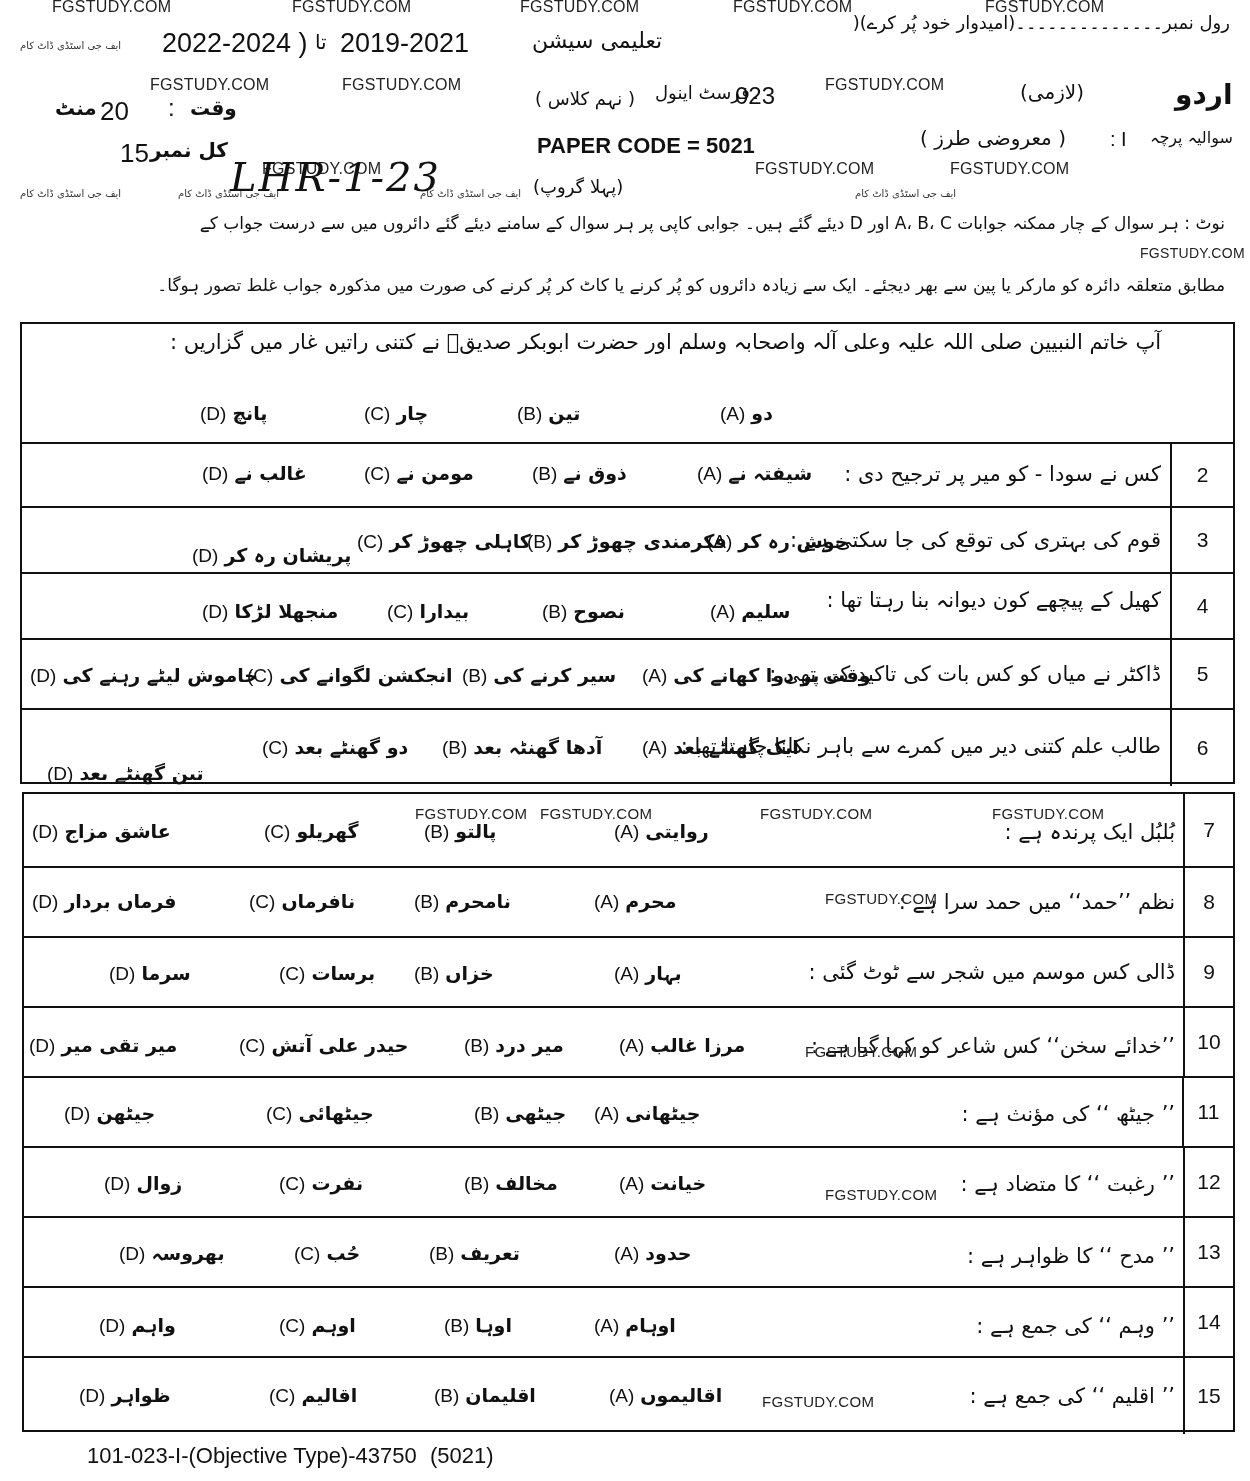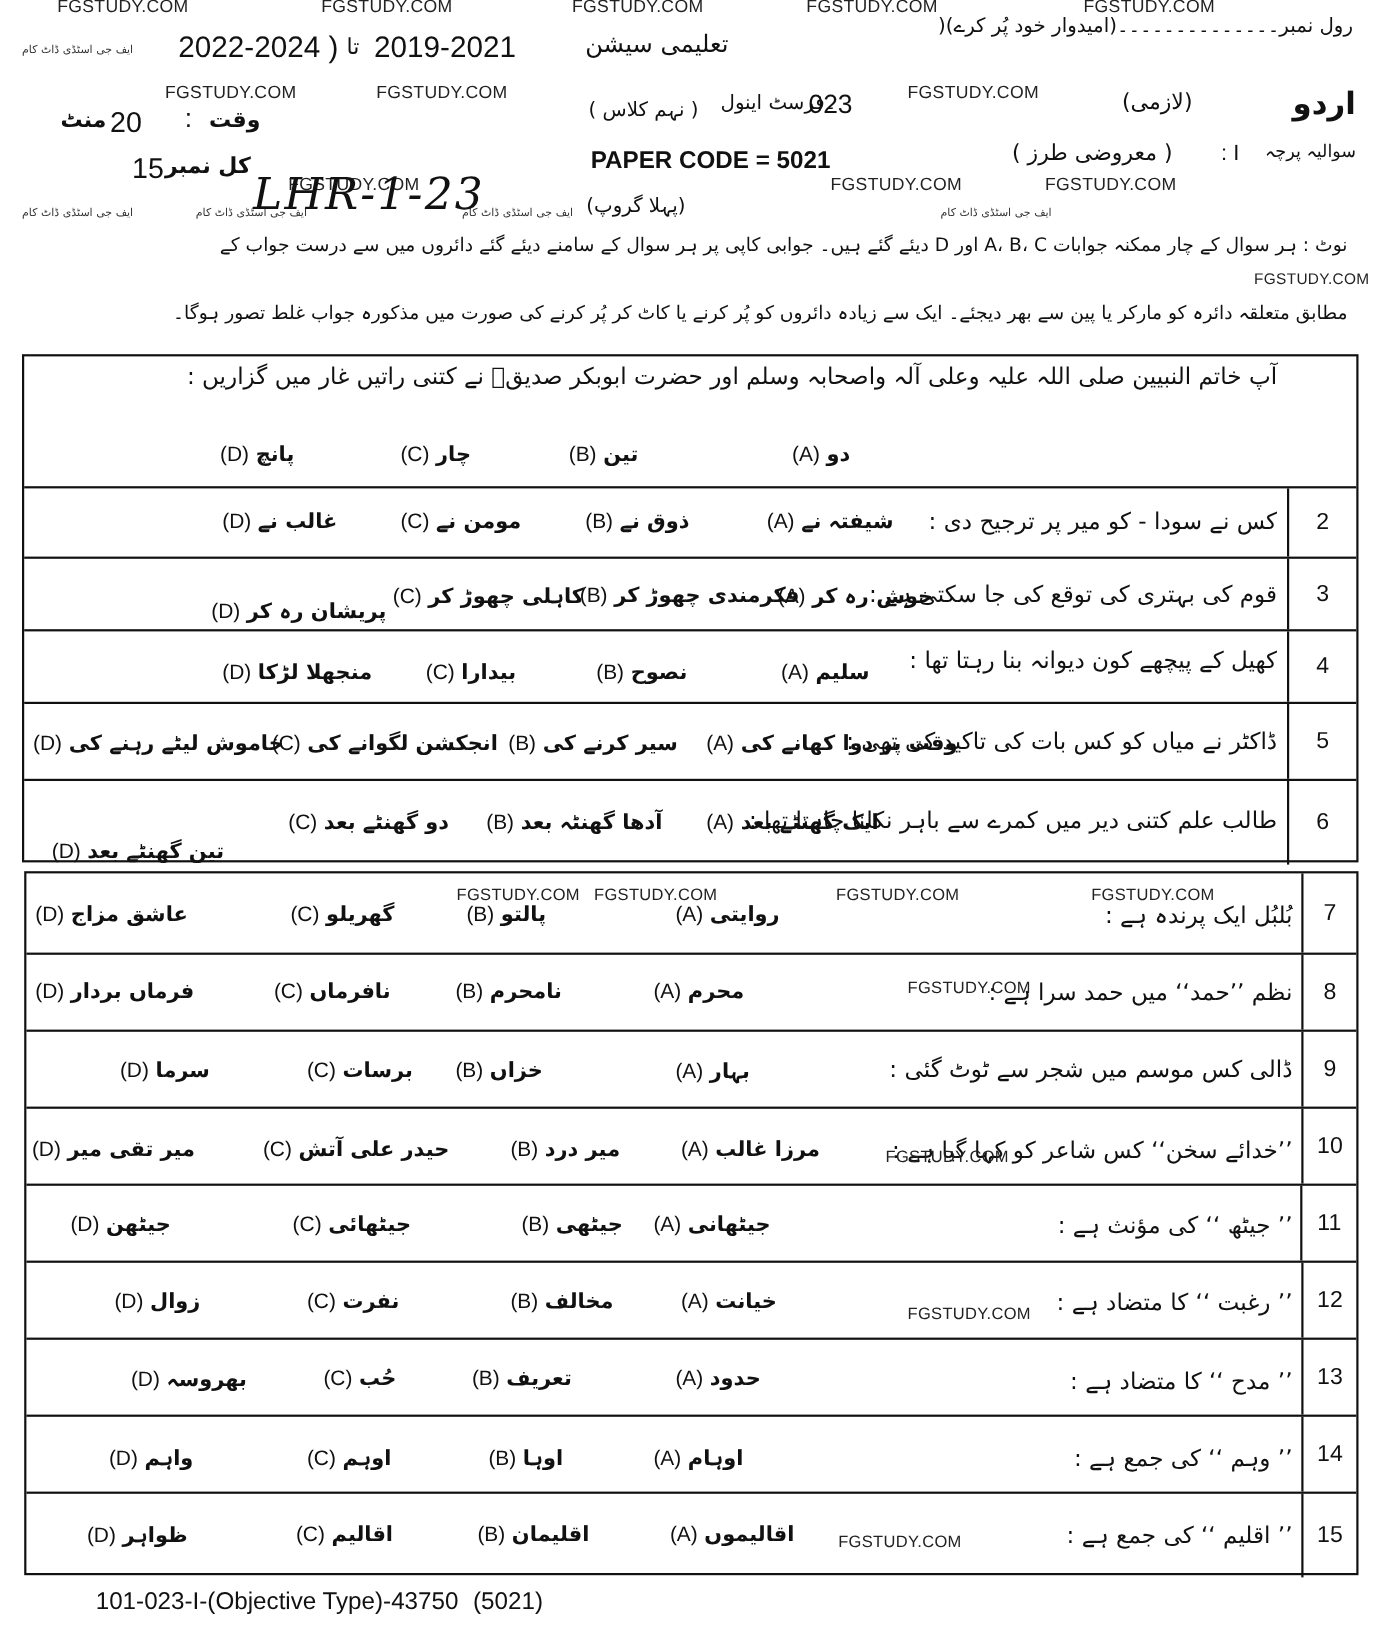--- a/index.html
+++ b/index.html
@@ -179,21 +179,21 @@
   <div class="qrow" style="top:354px;height:70px;">
     <div class="qnum" style="width:50px;">12</div>
     <div class="qtext" style="right:58px;top:24px;">’’ رغبت ‘‘ کا متضاد ہے :</div>
     <div class="opt" style="left:595px;top:24px;"><span class="lbl">(A)</span><span class="val">خیانت</span></div>
     <div class="opt" style="left:440px;top:24px;"><span class="lbl">(B)</span><span class="val">مخالف</span></div>
     <div class="opt" style="left:255px;top:24px;"><span class="lbl">(C)</span><span class="val">نفرت</span></div>
     <div class="opt" style="left:80px;top:24px;"><span class="lbl">(D)</span><span class="val">زوال</span></div>
   </div>
   <div class="qrow" style="top:424px;height:70px;">
     <div class="qnum" style="width:50px;">13</div>
-    <div class="qtext" style="right:58px;top:26px;">’’ مدح ‘‘ کا متضاد ہے :</div>
+    <div class="qtext" style="right:58px;top:26px;">’’ مدح ‘‘ کا ظواہر ہے :</div>
     <div class="opt" style="left:590px;top:24px;"><span class="lbl">(A)</span><span class="val">حدود</span></div>
     <div class="opt" style="left:405px;top:24px;"><span class="lbl">(B)</span><span class="val">تعریف</span></div>
     <div class="opt" style="left:270px;top:24px;"><span class="lbl">(C)</span><span class="val">حُب</span></div>
     <div class="opt" style="left:95px;top:24px;"><span class="lbl">(D)</span><span class="val">بھروسہ</span></div>
   </div>
   <div class="qrow" style="top:494px;height:70px;">
     <div class="qnum" style="width:50px;">14</div>
     <div class="qtext" style="right:58px;top:26px;">’’ وہم ‘‘ کی جمع ہے :</div>
     <div class="opt" style="left:570px;top:26px;"><span class="lbl">(A)</span><span class="val">اوہام</span></div>
     <div class="opt" style="left:420px;top:26px;"><span class="lbl">(B)</span><span class="val">اوہا</span></div>

